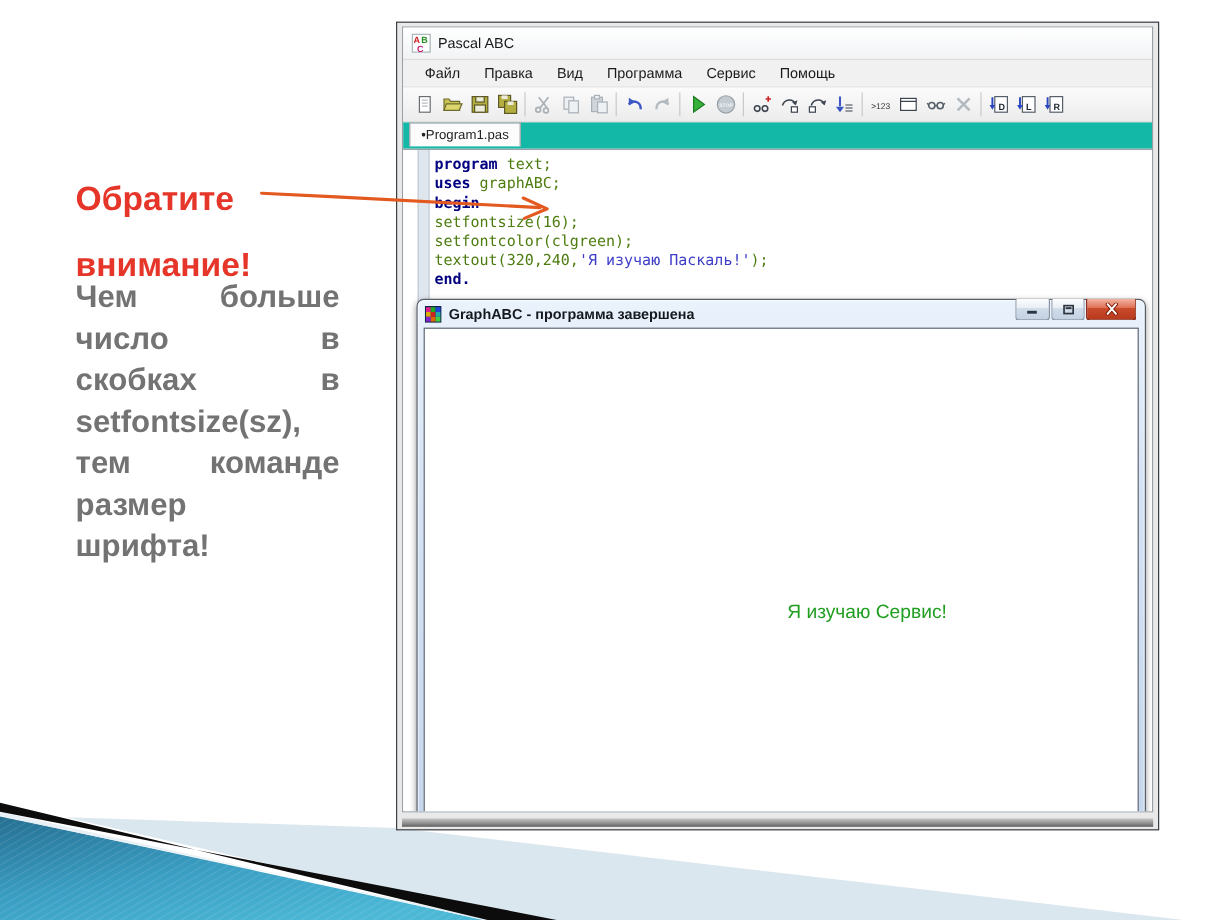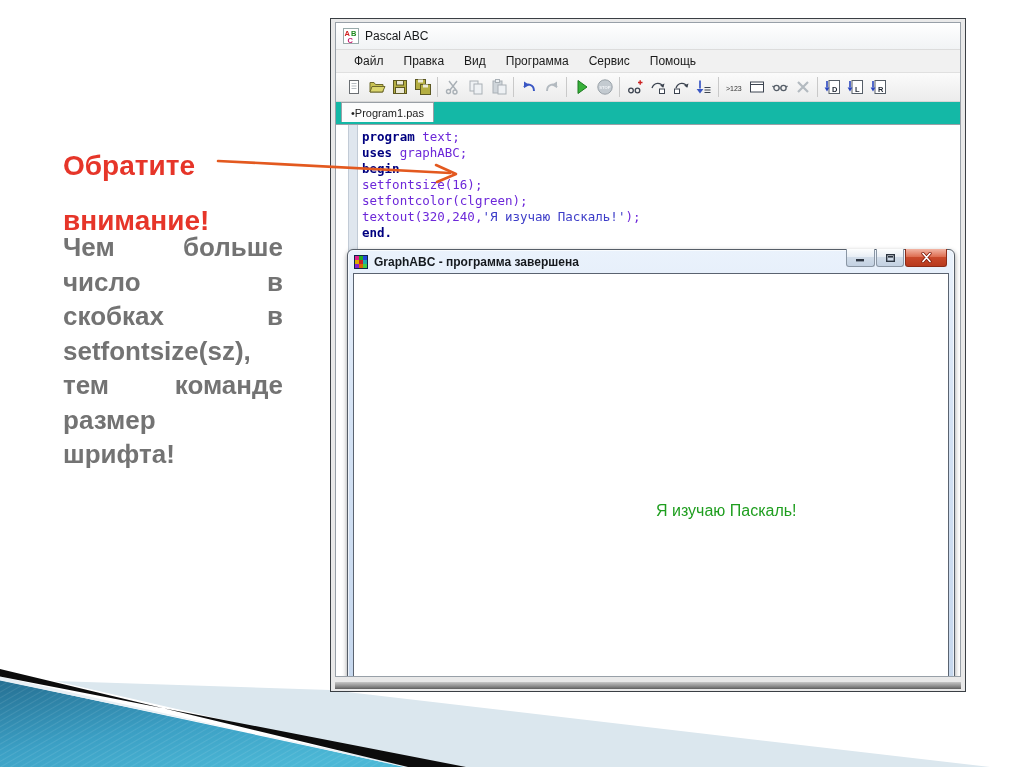--- a/index.html
+++ b/index.html
@@ -35,21 +35,21 @@
   .tabbar{height:22px;background:#14b8a6;display:flex;align-items:flex-start;padding-left:5px;flex:none;}
   .tab{height:19px;background:#fcfcfc;border:1px solid #9aa0a6;border-bottom:none;
        font-size:11px;color:#222;display:flex;align-items:center;padding:0 9px;}
   .editor{flex:1;background:#ffffff;position:relative;border-top:1px solid #9aa0a6;overflow:hidden;}
   .gutter{position:absolute;left:12px;top:0;bottom:0;width:8px;background:#dfe6ee;
           border-right:1px solid #c2cbd6;border-left:1px solid #c2cbd6;}
   .code{position:absolute;left:26px;top:4px;font-family:"DejaVu Sans Mono",monospace;
         font-size:12.5px;line-height:16px;}
   .code-line{white-space:pre;}
   .tok.kw{color:#000080;font-weight:bold;}
-  .tok.pl{color:#6d28d9;}
+  .tok.pl{color:#4d7c0f;}
   .tok.str{color:#3d3dc8;}
 
   
   .graphwin{position:absolute;left:11px;top:124px;width:608px;height:564px;box-sizing:border-box;
             background:linear-gradient(180deg,#eaf2fc,#d4e2f4 30%,#bfd2ea);
             border:1px solid #565e68;border-radius:6px 6px 3px 3px;
             box-shadow:0 2px 5px rgba(0,0,0,0.4), inset 0 0 0 1px rgba(255,255,255,0.65);z-index:10;}
   .gtitle{height:23px;display:flex;align-items:center;padding-left:6px;}
   .gtitle .gtext{font-size:12px;font-weight:bold;color:#15191e;margin-left:6px;}
   .gclient{position:absolute;left:5px;right:5px;top:23px;bottom:5px;background:#fff;
@@ -308,21 +308,21 @@
                 </svg>
             </div>
             <div class="capbtn close" style="width:42px">
               <svg width="13" height="11" viewBox="0 0 13 11">
                   <path d="M3 1.5l7 8M10 1.5l-7 8" stroke="#7a1504" stroke-width="3.2" stroke-linecap="round"></path>
                   <path d="M3 1.5l7 8M10 1.5l-7 8" stroke="#ffffff" stroke-width="1.7" stroke-linecap="round"></path>
                 </svg>
             </div>
           </div>
           <div class="gclient">
-            <div class="gout" style="color: rgb(31, 158, 31);">Я изучаю Паскаль!</div>
+            <div class="gout" style="color: rgb(31, 158, 31);">Я изучаю Сервис!</div>
           </div>
         </div>
       </div>
 
     </div>
     <div class="shot-bottom"></div>
   </div>
 
   <svg class="overlay" viewBox="0 0 1024 767">
     <path d="M218 161 C 300 165, 395 170, 450 173" fill="none" stroke="#e3591f" stroke-width="2.6" stroke-linecap="round"></path>

